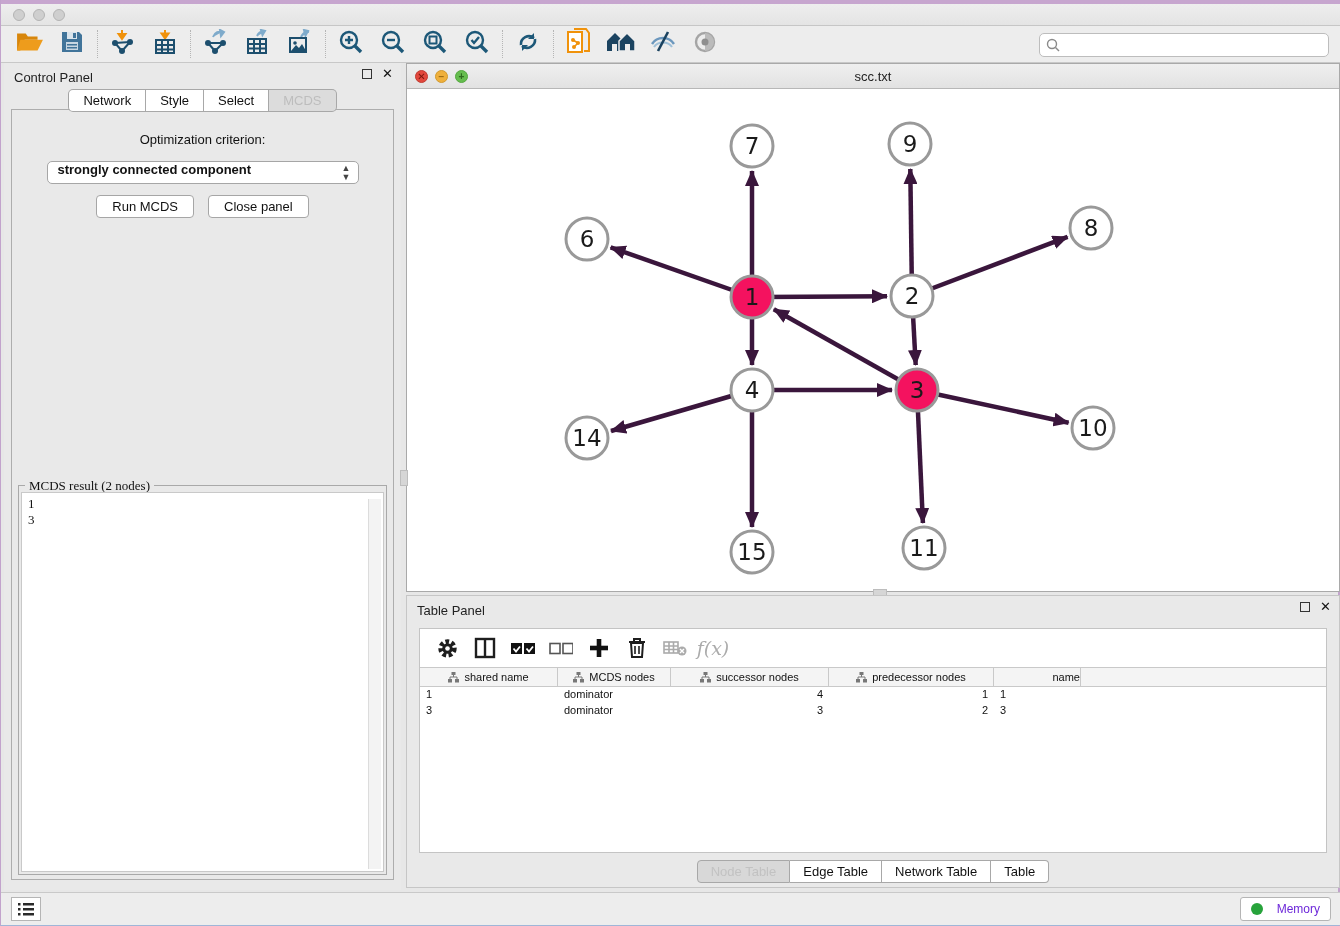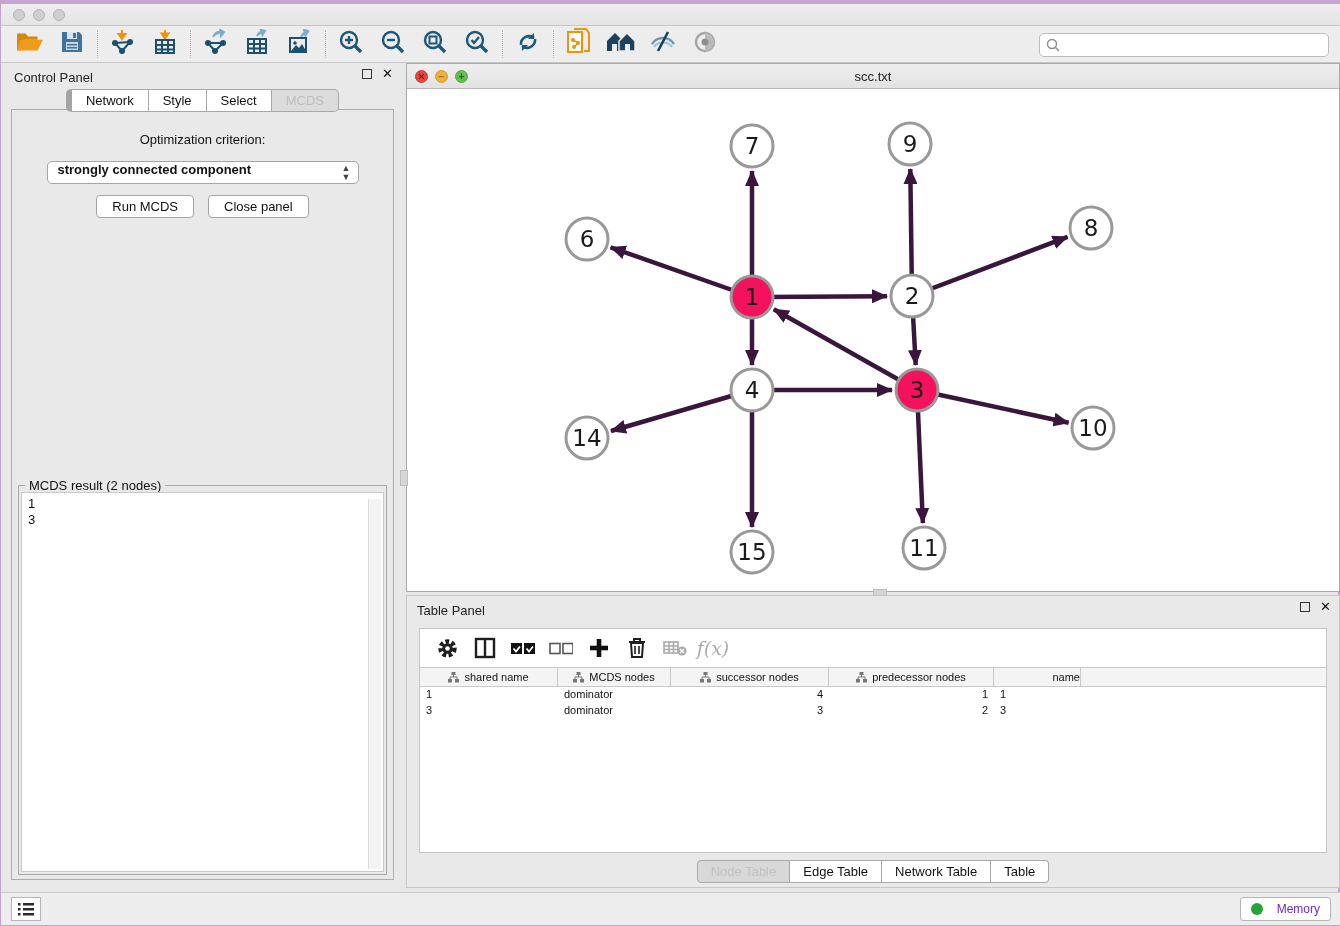--- a/index.html
+++ b/index.html
@@ -28,34 +28,34 @@
 
   
   .cpanel { position:absolute; left:3px; top:63px; width:397px; height:827px; background:#E9E9E9; }
   .panel-head { height:26px; position:relative; }
   .panel-head .ptitle { position:absolute; left:10px; top:7px; font-size:13px; color:#222; }
   .winbtns { position:absolute; right:8px; top:6px; display:flex; gap:10px; align-items:center; }
   .float-box { width:10px; height:10px; border:1.5px solid #333; display:inline-block; }
   .close-x { font-size:13px; font-weight:bold; color:#111; line-height:10px; }
   .tabs-row { display:flex; justify-content:center; position:relative; z-index:2; }
   .tab { font-size:13px; padding:3px 14px; background:#fff; border:1px solid #A8A8A8; border-left:none; color:#111; cursor:pointer; }
-  .tab:first-child { border-left:6px solid #a3a3a3; border-radius:5px 0 0 5px; }
+  .tab:first-child { border-left:1px solid #a3a3a3; border-radius:5px 0 0 5px; }
   .tab.sel { background:#DCDCDC; color:#BDBDBD; border-radius:0 5px 5px 0; cursor:default; }
   .cpanel-body { position:absolute; left:7px; right:7px; top:46px; bottom:10px;
     background:#E9E9E9; border:1px solid #ADADAD; }
   .opt-label { text-align:center; margin-top:22px; font-size:13px; color:#111; }
   .select { position:relative; margin:14px auto 0; width:312px; height:23px; background:#fff;
     border:1px solid #A6A6A6; border-radius:5px; font-size:13px; color:#111;
     display:flex; padding-left:10px; cursor:pointer;font-weight:bold; }
   .select .chevrons { position:absolute; right:7px; top:2px; display:flex; flex-direction:column; line-height:9px; font-size:9px; color:#444; }
   .btn-row { display:flex; justify-content:center; gap:14px; margin-top:11px; }
   .pbtn { background:#fff; border:1px solid #A6A6A6; border-radius:4px; font-size:13px;
     color:#111; padding:3px 15px; cursor:pointer; font-family:inherit; }
   .fieldset-box { position:absolute; left:6px; right:6px; top:375px; bottom:4px;
-    border:1px solid #A9A9A9; }
+    border:1px solid #A9A9A9;font-family:Liberation Serif, serif; }
   .fieldset-box .legend { position:absolute; top:-8px; left:6px; background:#E9E9E9;
     padding:0 4px; font-size:13px; color:#111; }
   .result-area { position:absolute; inset:6px 2px 2px 2px; background:#fff; border:1px solid #C9C9C9;
     font-size:13px; color:#111; padding:3px 6px; line-height:16px; }
   .result-scroll { position:absolute; right:2px; top:6px; bottom:2px; width:13px;
     background:#F3F3F3; border-left:1px solid #DCDCDC; }
   .result-line { display:block; }
 
   
   .netwin { position:absolute; left:405px; top:63px; width:934px; height:529px;

